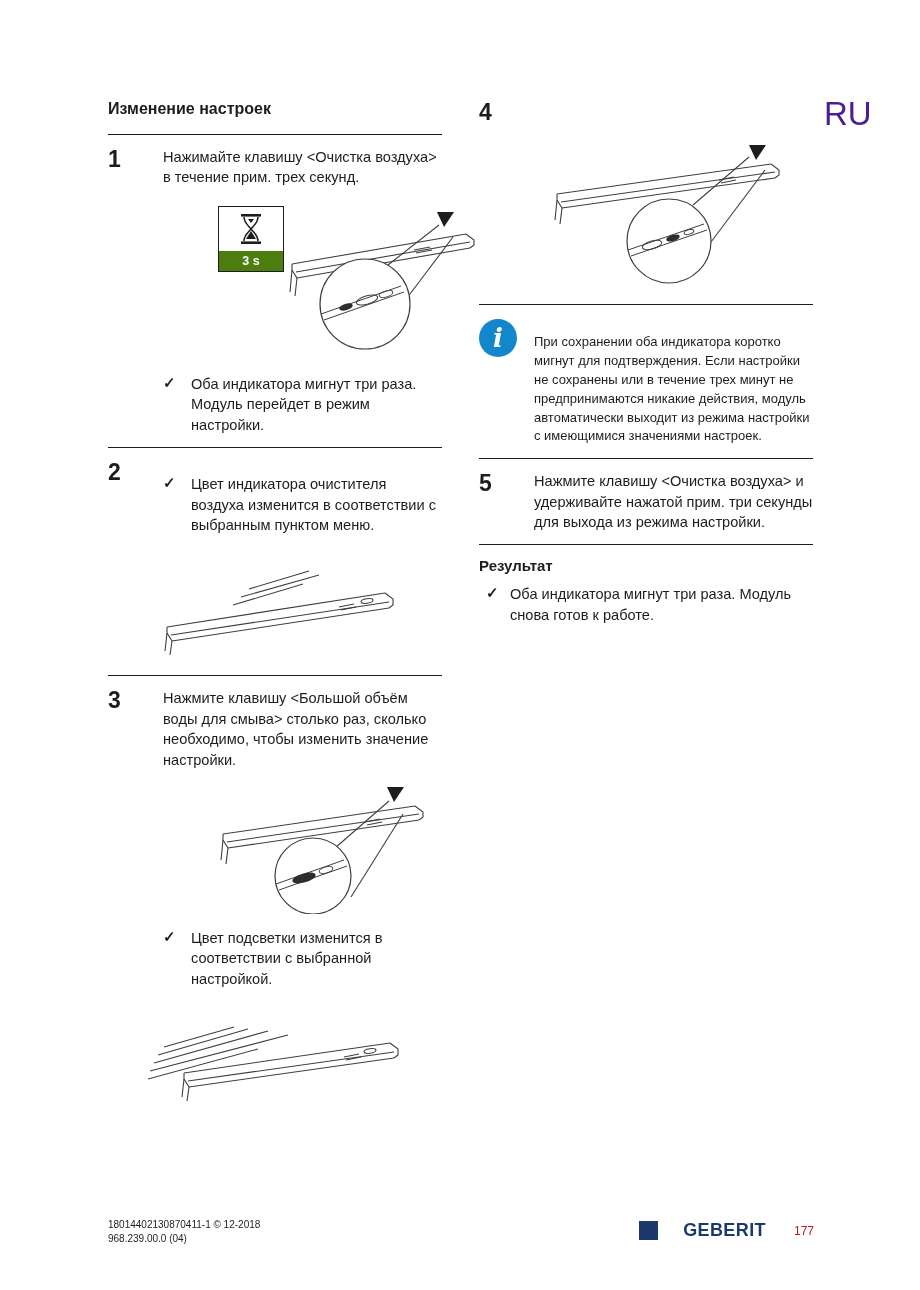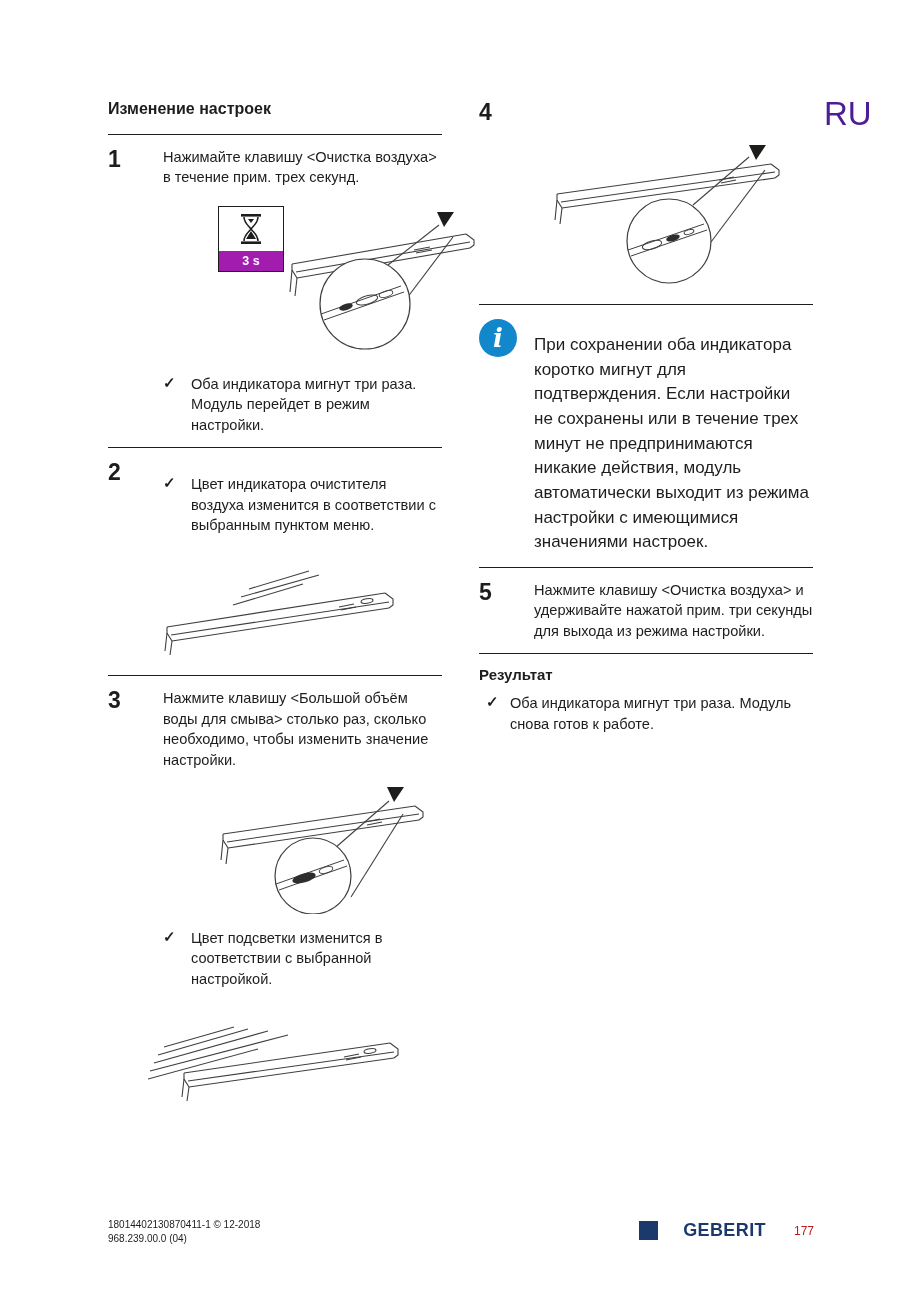--- a/index.html
+++ b/index.html
@@ -32,28 +32,28 @@
   .fig-1{margin-left:55px;height:156px;}
   .fig-2{margin-left:45px;}
   .fig-3{margin-left:55px;}
   .fig-4{margin-left:40px;}
   .fig-5{margin-left:30px;margin-top:20px;}
   svg.lineart{display:block;}
   .fig-1 .panel-art{position:absolute;left:0;top:0;}
 
   .hourglass-box{position:absolute;left:0;top:2px;width:64px;border:1.6px solid #1d1d1b;background:#fff;z-index:2;}
   .hourglass-top{height:44px;display:flex;align-items:center;justify-content:center;}
-  .hourglass-band{background:#a21caf;color:#fff;text-align:center;font-size:12.5px;font-weight:bold;padding:3px 0;}
+  .hourglass-band{background:#4d7c0f;color:#fff;text-align:center;font-size:12.5px;font-weight:bold;padding:3px 0;}
 
   .info-row{display:flex;margin-top:14px;}
   .info-gutter{flex:0 0 55px;}
   .info-circle{width:38px;height:38px;border-radius:50%;background:#1387cb;color:#fff;
     display:flex;align-items:center;justify-content:center;
     font-family:"DejaVu Serif", serif;font-style:italic;font-weight:bold;font-size:26px;}
-  .info-text{flex:1;font-size:17px;line-height:1.45;margin:14px 0 0 0;}
+  .info-text{flex:1;font-size:13px;line-height:1.45;margin:14px 0 0 0;}
 
   .result-heading{font-size:15px;font-weight:bold;margin:6px 0 10px 0;}
   .result-check{margin-left:7px;}
   .result-check .check-glyph{flex:0 0 24px;}
 
   .footer{position:absolute;left:108px;top:1218px;width:706px;display:flex;justify-content:space-between;align-items:flex-start;}
   .footer-doc{font-size:10px;line-height:1.35;color:#1d1d1b;}
   .footer-right{display:flex;align-items:center;gap:28px;margin-top:2px;}
   .brand{display:flex;align-items:center;gap:25px;}
   .brand-square{width:19px;height:19px;background:#1b3a6b;}

